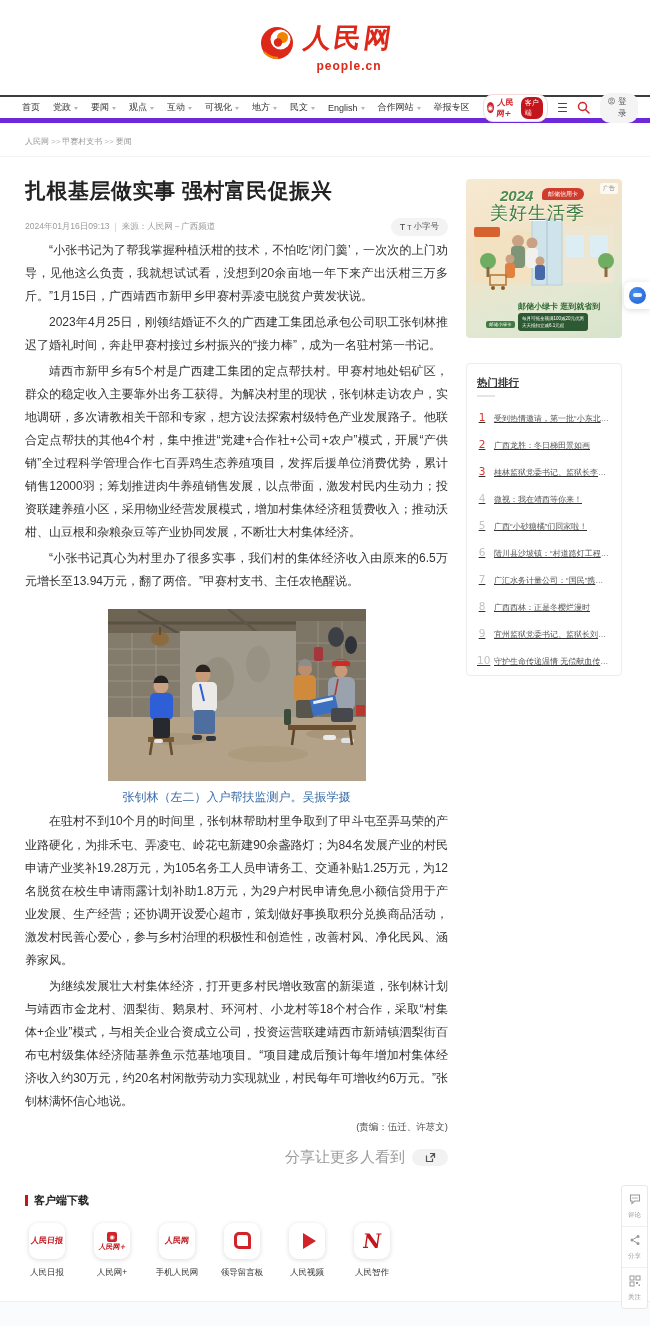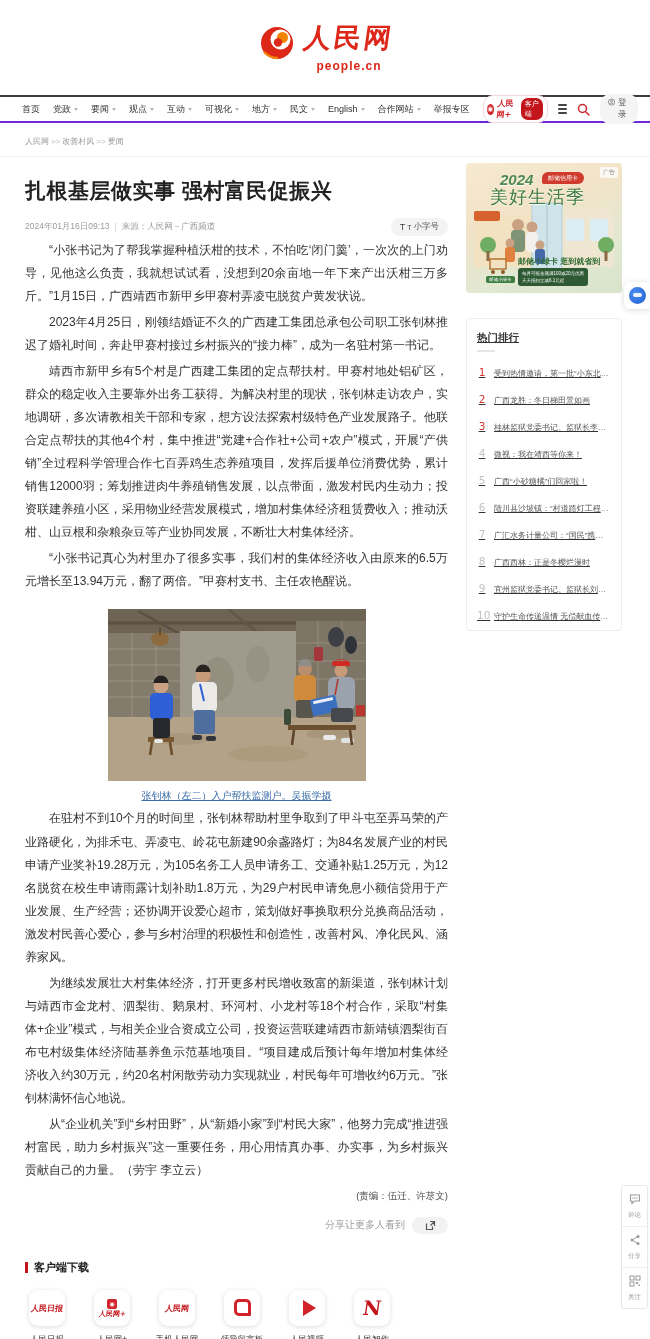--- a/index.html
+++ b/index.html
@@ -8,21 +8,21 @@
     width:650px; height:1339px; margin:0 auto; overflow:hidden; position:relative;
     font-family:"Liberation Sans","DejaVu Sans",sans-serif; color:#333;
   }
   
   .site-header { height:95px; display:flex; align-items:center; justify-content:center; }
   .logo { display:flex; align-items:flex-start; gap:6px; cursor:pointer; }
   .logo-texts { display:flex; flex-direction:column; align-items:center; margin-top:2px; }
   .logo-cn { font-family:"DejaVu Serif",serif; font-weight:bold; color:#dd2719; font-size:27px; letter-spacing:3px; transform:skewX(-8deg); line-height:1; }
   .logo-en { font-size:12px; font-weight:bold; color:#dd2719; letter-spacing:1px; margin-top:8px; }
   
-  .main-nav { border-top:2px solid #3d3d3d; border-bottom:2px solid #6d28d9; height:28px; display:flex; align-items:center; padding:0 12px 0 22px; gap:13px; }
+  .main-nav { border-top:2px solid #3d3d3d; border-bottom:5px solid #6d28d9; height:28px; display:flex; align-items:center; padding:0 12px 0 22px; gap:13px; }
   .nav-item { display:flex; align-items:center; gap:3px; font-size:9px; color:#333; cursor:pointer; white-space:nowrap; }
   .caret { width:0; height:0; border-left:2.5px solid transparent; border-right:2.5px solid transparent; border-top:3px solid #b5b5b5; margin-top:1px; }
   .nav-right { margin-left:auto; display:flex; align-items:center; gap:10px; }
   .client-badge { display:flex; align-items:center; gap:3px; border:1px solid #f3d9d9; border-radius:10px; padding:2px 4px 2px 3px; cursor:pointer; background:#fff; }
   .client-badge .b-ico { width:11px; height:11px; border-radius:50%; background:#d2232a; color:#fff; font-size:7px; display:flex; align-items:center; justify-content:center; }
   .client-badge .b-tx { color:#d2232a; font-size:8px; font-weight:bold; font-family:"DejaVu Serif",serif; transform:skewX(-6deg); }
   .client-badge .b-pill { background:#c3151c; color:#fff; font-size:7px; border-radius:7px; padding:1px 4px; }
   .hamburger { width:12px; display:flex; flex-direction:column; gap:2.5px; cursor:pointer; }
   .hamburger i { height:1.6px; background:#444; border-radius:1px; }
   .search-btn { cursor:pointer; display:flex; }
@@ -35,27 +35,27 @@
   .main-wrap { display:flex; padding:0 28px 0 25px; gap:18px; }
   .article-col { flex:1; min-width:0; }
   .article-title { font-size:21px; font-weight:bold; color:#222; margin-top:20px; letter-spacing:0.5px; }
   .meta-row { display:flex; align-items:center; margin-top:13px; font-size:8.5px; color:#9a9a9a; }
   .meta-sep { margin:0 5px; color:#ccc; }
   .fontsize-pill { margin-left:auto; background:#f3f3f3; border-radius:10px; padding:3px 9px; color:#555; font-size:8.5px; display:flex; align-items:center; gap:2px; cursor:pointer; }
   .fontsize-pill .t1 { font-size:9px; color:#444; } .fontsize-pill .t2 { font-size:7px; color:#444; }
   .para { font-size:12px; line-height:1.92; color:#333; text-indent:2em; text-align:justify; margin-top:3px; }
   .figure-wrap { width:258px; margin:16px auto 4px; }
   .figure-wrap svg { display:block; width:258px; height:172px; }
-  .fig-caption { text-align:center; color:#3a6ca8; font-size:10px; font-family:"DejaVu Serif",serif; margin:8px 0 2px;text-decoration:underline; }
+  .fig-caption { text-align:center; color:#3a6ca8; font-size:12px; font-family:"DejaVu Serif",serif; margin:8px 0 2px; }
   .editor-line { text-align:right; font-size:9.5px; color:#4c4c4c; margin-top:8px; }
-  .share-row { display:flex; justify-content:flex-end; align-items:center; gap:7px; margin:14px 0 10px; font-size:10px; color:#9a9a9a; }
+  .share-row { display:flex; justify-content:flex-end; align-items:center; gap:7px; margin:14px 0 10px; font-size:15px; color:#9a9a9a; }
   .share-pill { width:36px; height:17px; background:#f2f2f2; border-radius:9px; display:flex; align-items:center; justify-content:center; cursor:pointer; }
   
   .side-col { width:156px; flex:none; }
-  .ad-banner { margin-top:6px; width:156px; height:130px; border-radius:4px; position:relative; overflow:hidden; cursor:pointer;
+  .ad-banner { margin-top:22px; width:156px; height:159px; border-radius:4px; position:relative; overflow:hidden; cursor:pointer;
     background:linear-gradient(160deg,#f7ead2 0%,#f2e3c8 35%,#e2e8d2 70%,#d8e3cc 100%); }
   .ad-tag { position:absolute; top:4px; right:4px; background:rgba(255,255,255,.75); color:#8a8a8a; font-size:6px; padding:1px 3px; border-radius:2px; z-index:5; }
   .ad-year { position:absolute; top:8px; left:34px; font-size:15px; font-weight:bold; font-style:italic; color:#4d8a4f; text-shadow:0 1px 0 #fff; z-index:4; }
   .ad-card { position:absolute; top:9px; left:76px; background:#cf3b2c; color:#fff; font-size:6px; padding:1.5px 6px; border-radius:7px 7px 7px 2px; z-index:4; }
   .ad-title { position:absolute; top:22px; left:24px; font-size:18px; font-weight:normal; color:#3e7d41; font-family:"DejaVu Serif",serif; letter-spacing:1px; text-shadow:0 1px 0 rgba(255,255,255,.8); z-index:4; }
   .ad-slogan { position:absolute; bottom:26px; left:52px; font-size:8px; font-weight:bold; color:#2f6b33; z-index:4; }
   .ad-note { position:absolute; bottom:7px; left:52px; background:#2d5a33; border-radius:3px; padding:2px 4px; z-index:4; }
   .ad-note div { font-size:4.5px; color:#fff; line-height:1.6; white-space:nowrap; }
   .ad-minipill { position:absolute; bottom:10px; left:20px; background:#3e7d41; color:#fff; font-size:4.5px; padding:1px 3px; border-radius:2px; z-index:4; }
   .hot-box { margin-top:25px; border:1px solid #ececec; border-radius:4px; padding:12px 10px 8px;text-decoration:underline; }
@@ -174,21 +174,21 @@
       <svg width="10" height="10" viewBox="0 0 10 10">
           <circle cx="5" cy="5" r="4.4" fill="none" stroke="#666" stroke-width="0.9"></circle>
           <circle cx="5" cy="3.8" r="1.5" fill="none" stroke="#666" stroke-width="0.9"></circle>
           <path d="M2.3 7.8 Q5 5.8 7.7 7.8" fill="none" stroke="#666" stroke-width="0.9"></path>
         </svg>
       <span>登录</span>
     </div>
   </div>
 </nav>
 
-<div class="breadcrumb"><span id="bc-items"><span class="bc-link">人民网</span><span class="bc-sep">&gt;&gt;</span><span class="bc-link">改善村风</span><span class="bc-sep">&gt;&gt;</span><span class="bc-link">要闻</span></span></div>
+<div class="breadcrumb"><span id="bc-items"><span class="bc-link">人民网</span><span class="bc-sep">&gt;&gt;</span><span class="bc-link">甲赛村支书</span><span class="bc-sep">&gt;&gt;</span><span class="bc-link">要闻</span></span></div>
 
 <div class="main-wrap">
   <div class="article-col">
     <h1 class="article-title">扎根基层做实事 强村富民促振兴</h1>
     <div class="meta-row">
       <span>2024年01月16日09:13</span>
       <span class="meta-sep">|</span>
       <span>来源：</span>
       <span>人民网－广西频道</span>
       <div class="fontsize-pill">
@@ -276,21 +276,20 @@
           <line x1="186" y1="121" x2="184" y2="136" stroke="#5d4427" stroke-width="2.5"></line>
           <line x1="242" y1="121" x2="244" y2="136" stroke="#5d4427" stroke-width="2.5"></line>
         <rect x="248" y="96" width="9" height="11" fill="#b8372f" rx="1"></rect>
       </svg>
       <figcaption class="fig-caption">张钊林（左二）入户帮扶监测户。吴振学摄</figcaption>
     </figure>
 
     <div id="paras-after">
         <p class="para">在驻村不到10个月的时间里，张钊林帮助村里争取到了甲斗屯至弄马荣的产业路硬化，为排禾屯、弄凌屯、岭花屯新建90余盏路灯；为84名发展产业的村民申请产业奖补19.28万元，为105名务工人员申请务工、交通补贴1.25万元，为12名脱贫在校生申请雨露计划补助1.8万元，为29户村民申请免息小额信贷用于产业发展、生产经营；还协调开设爱心超市，策划做好事换取积分兑换商品活动，激发村民善心爱心，参与乡村治理的积极性和创造性，改善村风、净化民风、涵养家风。</p>
         <p class="para">为继续发展壮大村集体经济，打开更多村民增收致富的新渠道，张钊林计划与靖西市金龙村、泗梨街、鹅泉村、环河村、小龙村等18个村合作，采取“村集体+企业”模式，与相关企业合资成立公司，投资运营联建靖西市新靖镇泗梨街百布屯村级集体经济陆基养鱼示范基地项目。“项目建成后预计每年增加村集体经济收入约30万元，约20名村闲散劳动力实现就业，村民每年可增收约6万元。”张钊林满怀信心地说。</p>
-        <p class="para">从“企业机关”到“乡村田野”，从“新婚小家”到“村民大家”，他努力完成“推进强村富民，助力乡村振兴”这一重要任务，用心用情真办事、办实事，为乡村振兴贡献自己的力量。（劳宇 李立云）</p>
       </div>
 
     <div class="editor-line">(责编：伍迁、许荩文)</div>
 
     <div class="share-row">
       <span>分享让更多人看到</span>
       <div class="share-pill">
         <svg width="11" height="11" viewBox="0 0 11 11">
           <path d="M1.5 3.5 v6 h6 v-3" fill="none" stroke="#555" stroke-width="1.2"></path>
           <path d="M5 1.5 h4.5 v4.5 M9.5 1.5 L5.5 5.5" fill="none" stroke="#555" stroke-width="1.2"></path>

